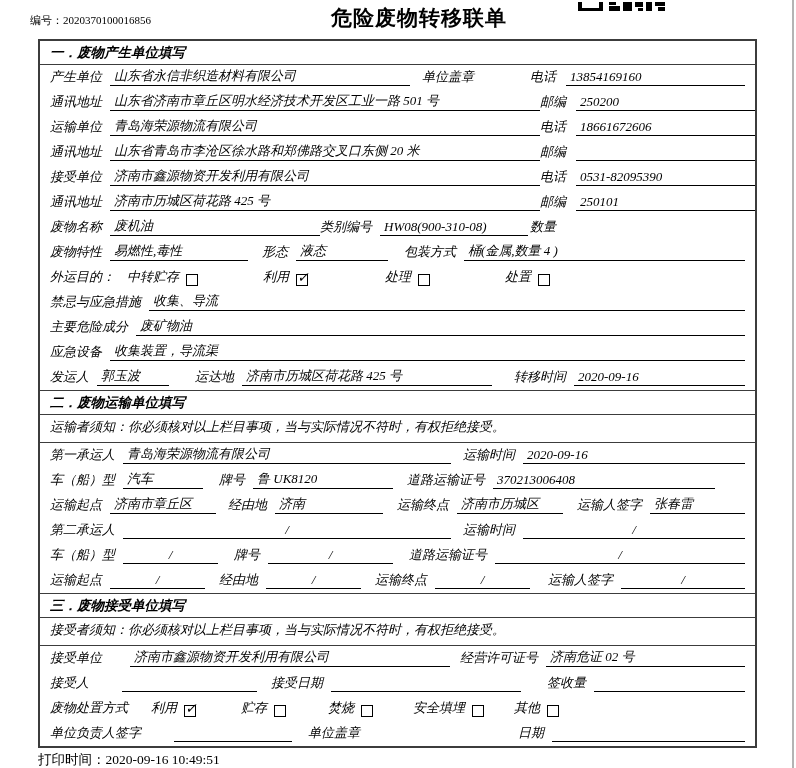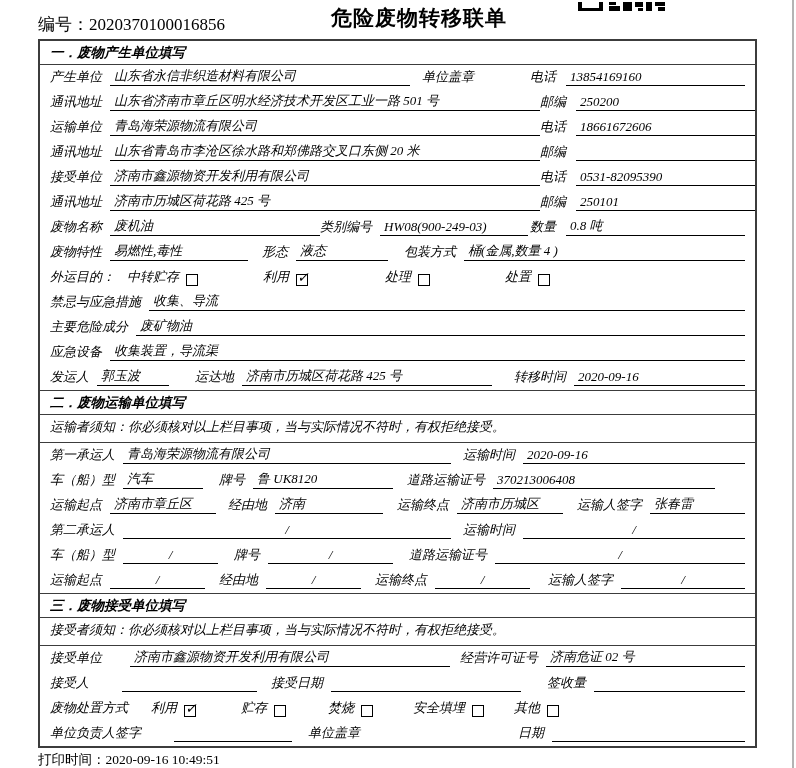--- a/index.html
+++ b/index.html
@@ -2,21 +2,21 @@
 <html><head>
 <meta charset="utf-8">
 <style>
   * { margin:0; padding:0; box-sizing:border-box; }
   html,body { width:796px; height:768px; background:#fff; }
   body { font-family:"Liberation Serif","DejaVu Serif",serif; color:#000; font-size:13px; }
   .page { position:relative; width:796px; height:768px; background:#fff; overflow:hidden; }
 
   .edge-line { position:absolute; top:0; right:2px; width:2px; height:768px; background:#b4b4b4; }
 
-  .serial { position:absolute; left:38px; top:13px; font-size:17px; white-space:nowrap; }
+  .serial { position:absolute; left:30px; top:13px; font-size:11px; white-space:nowrap; }
   .page-title { position:absolute; left:331px; top:4px; font-size:21px; font-weight:bold;
                 font-family:"Liberation Sans","DejaVu Sans",sans-serif; letter-spacing:1px; white-space:nowrap; }
   .qr { position:absolute; left:578px; top:0; width:90px; height:10px; }
 
   .form-table { position:absolute; left:38px; top:39px; width:719px; border:2px solid #3c3c3c; background:#fff;font-style:italic; }
 
   .section-header { height:24px; padding:3px 10px 0 10px; font-weight:bold; font-size:13.5px;
                     font-family:"Liberation Sans","DejaVu Sans",sans-serif; border-bottom:1px solid #3c3c3c; }
   .section + .section { border-top:1px solid #3c3c3c; }
 
@@ -121,24 +121,23 @@
         <span class="rg">
           <span class="lbl">邮编</span>
           <span class="val">250101</span>
         </span>
       </div>
 
       <div class="row">
         <span class="lbl">废物名称</span>
         <span class="val" style="width:210px">废机油</span>
         <span class="lbl" style="">类别编号</span>
-        <span class="val" style="width:148px">HW08(900-249-03)</span>
+        <span class="val" style="width:148px">HW08(900-310-08)</span>
         <span class="rg">
           <span class="lbl">数量</span>
-          <span class="val">0.8 吨</span>
         </span>
       </div>
 
       <div class="row">
         <span class="lbl">废物特性</span>
         <span class="val" style="width:138px">易燃性,毒性</span>
         <span class="lbl" style="margin-left:14px">形态</span>
         <span class="val" style="width:92px">液态</span>
         <span class="lbl" style="margin-left:16px">包装方式</span>
         <span class="val grow">桶(金属,数量  4 )</span>

